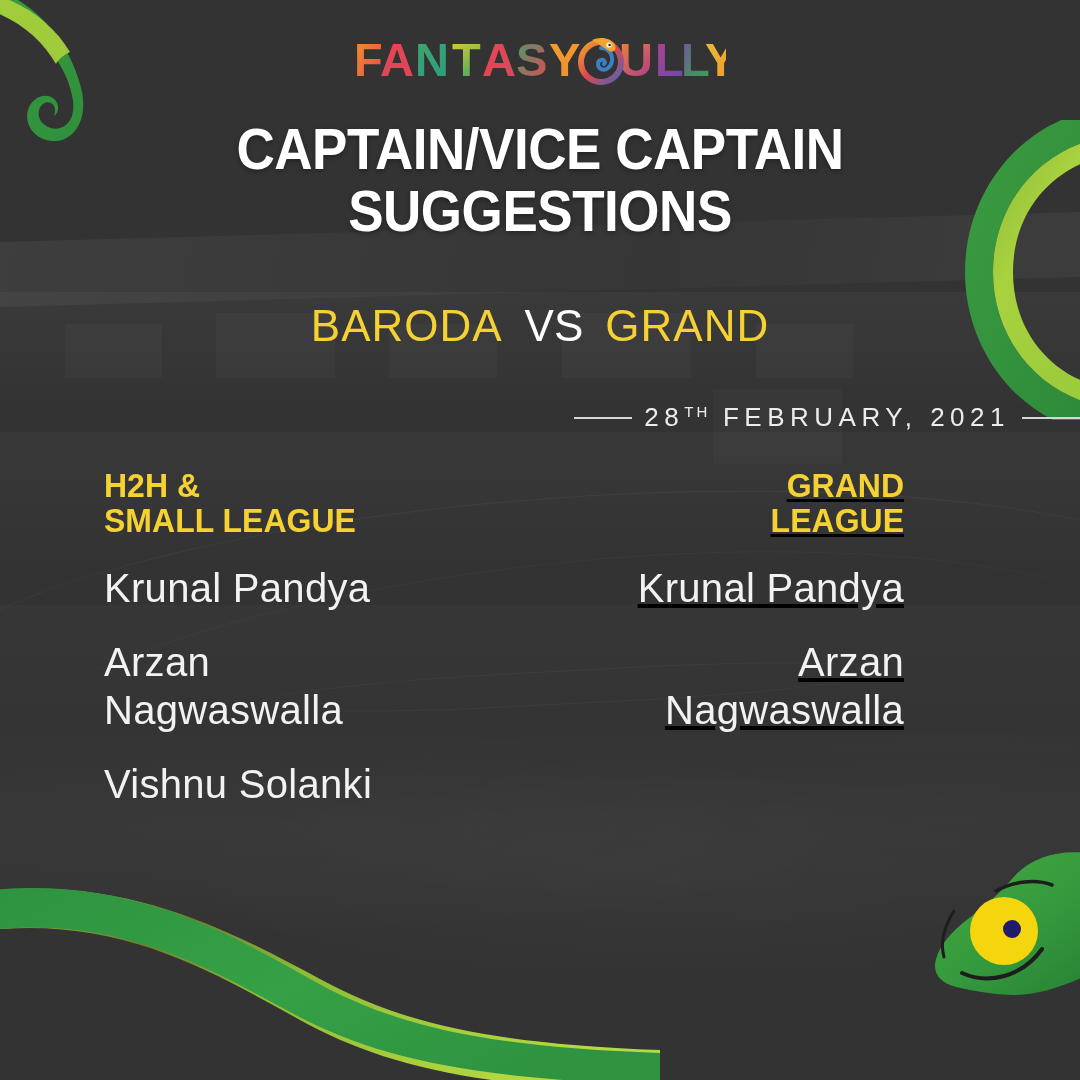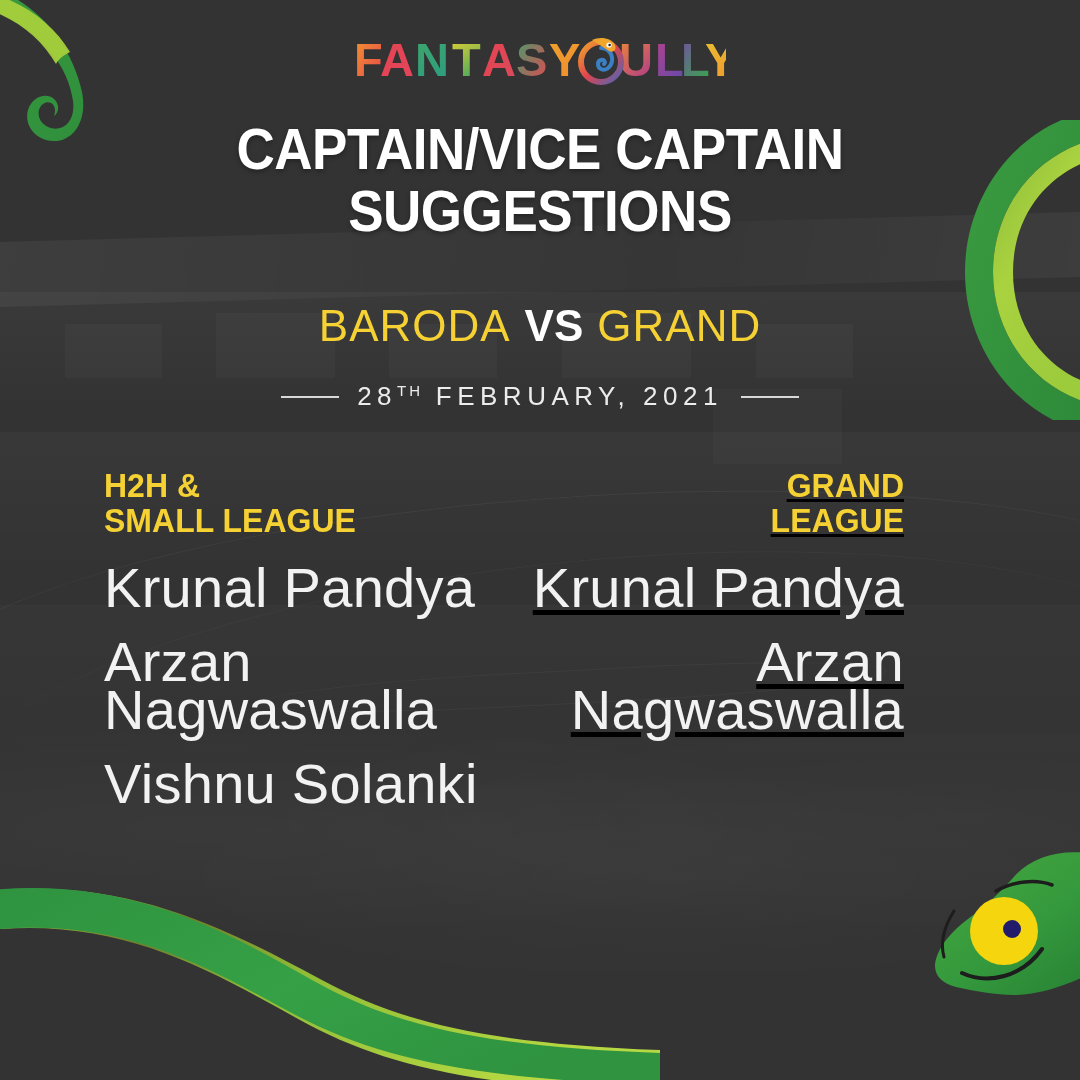--- a/index.html
+++ b/index.html
@@ -130,34 +130,34 @@
     width: 100%;
     text-align: center;
     font-size: 44px;
     line-height: 52px;
     letter-spacing: 1px;
     font-weight: 300;
   }
   .matchup .team { color: #f5d133; }
   .matchup .vs {
     color: #ffffff;
-    font-weight: 700;
+    font-weight: 400;
     letter-spacing: 0;
-    margin: 0 14px;
+    margin: 0 22px;
   }
 
   
   .datestrip {
     position: absolute;
-    left: 0; top: 381px;
+    left: 0; top: 402px;
     width: 100%;
     display: flex;
     align-items: center;
-    justify-content: center;
-    gap: 18px;
+    justify-content: flex-end;
+    gap: 12px;
   }
   .datestrip .rule {
     width: 58px;
     height: 2px;
     background: #d8d8d8;
   }
   .datestrip .date {
     color: #ececec;
     font-size: 26px;
     font-weight: 300;
@@ -190,21 +190,21 @@
     margin-bottom: 22px;
     transform: scaleX(0.97);
     transform-origin: left center;
   }
   .col-right .col-head { transform-origin: right center; }
   .col-head .hl { display: block; }
 
   .player {
     color: #f2f2f2;
     font-weight: 300;
-    font-size: 56px;
+    font-size: 40px;
     line-height: 48px;
     letter-spacing: 0.3px;
     margin-top: 26px;
   }
   .player:first-of-type { margin-top: 4px; }
   .player .pl { display: block; }
 </style>
 </head>
 <body>
 

